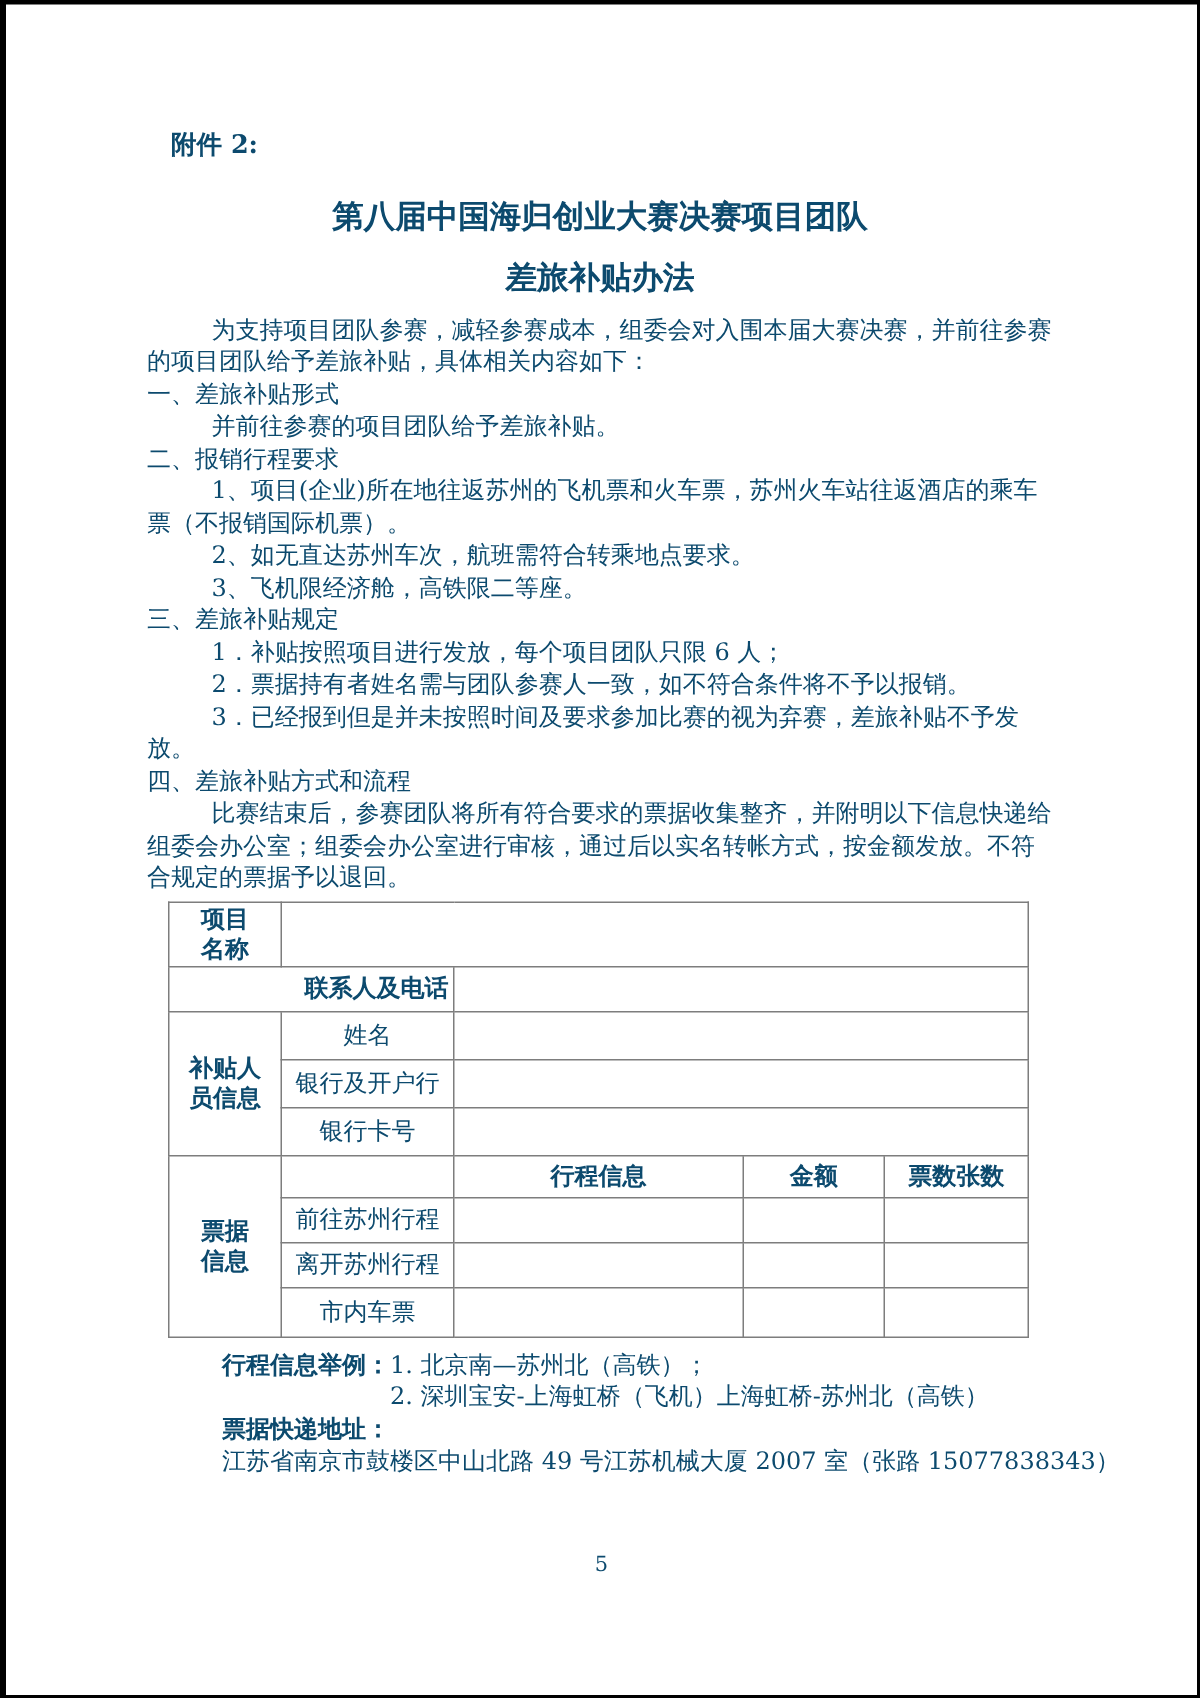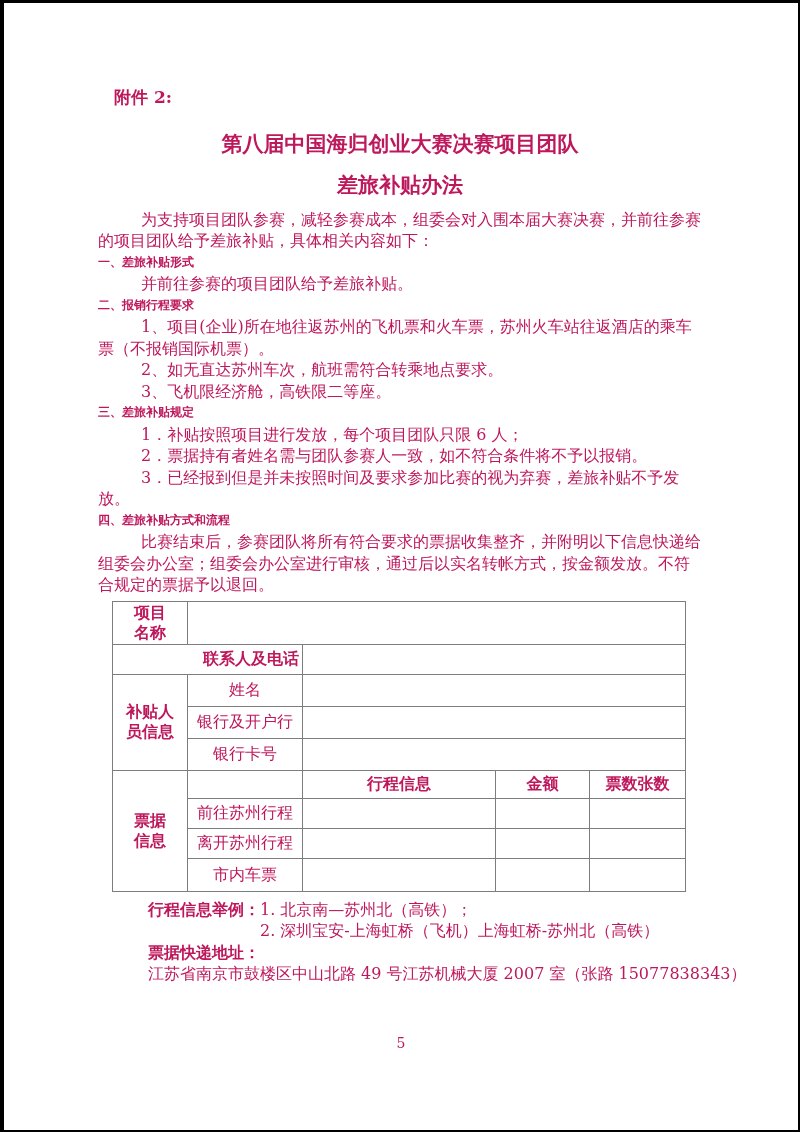--- a/index.html
+++ b/index.html
@@ -1,30 +1,30 @@
 <!DOCTYPE html>
 <html><head>
 <meta charset="utf-8">
 <style>
   html,body { margin:0; padding:0; background:#ffffff; }
   .page {
     width:800px; height:1132px; box-sizing:border-box;
-    background:#ffffff; color:#be185d;
+    background:#ffffff; color:#0c4a6e;
     border-top:3px solid #000; border-left:4px solid #000;
     border-right:2px solid #000; border-bottom:2px solid #000;
     padding:84px 96px 0 94px;
     position:relative; overflow:hidden;
     font-family:"DejaVu Serif","Liberation Serif",serif;
     font-size:16px; line-height:21.5px;
   }
   .attachment { font-weight:bold; font-size:17px; margin-left:16px; }
   .title-block { margin-top:14px; margin-bottom:4px; }
   .title { font-size:21px; font-weight:bold; text-align:center; line-height:41px; margin:0; }
   p, h2 { margin:0; padding:0; }
-  h2.heading { font-size:12px; font-weight:bold; }
+  h2.heading { font-size:16px; font-weight:normal; }
   .indent { text-indent:43px; }
   .form-table {
     border-collapse:collapse; table-layout:fixed;
     width:573px; margin:5px 0 0 14px;
   }
   .form-table td {
     border:1px solid #7d7d7d; padding:0 3px;
     text-align:center; vertical-align:middle;
     font-size:16px; line-height:20px; overflow:hidden;
   }

